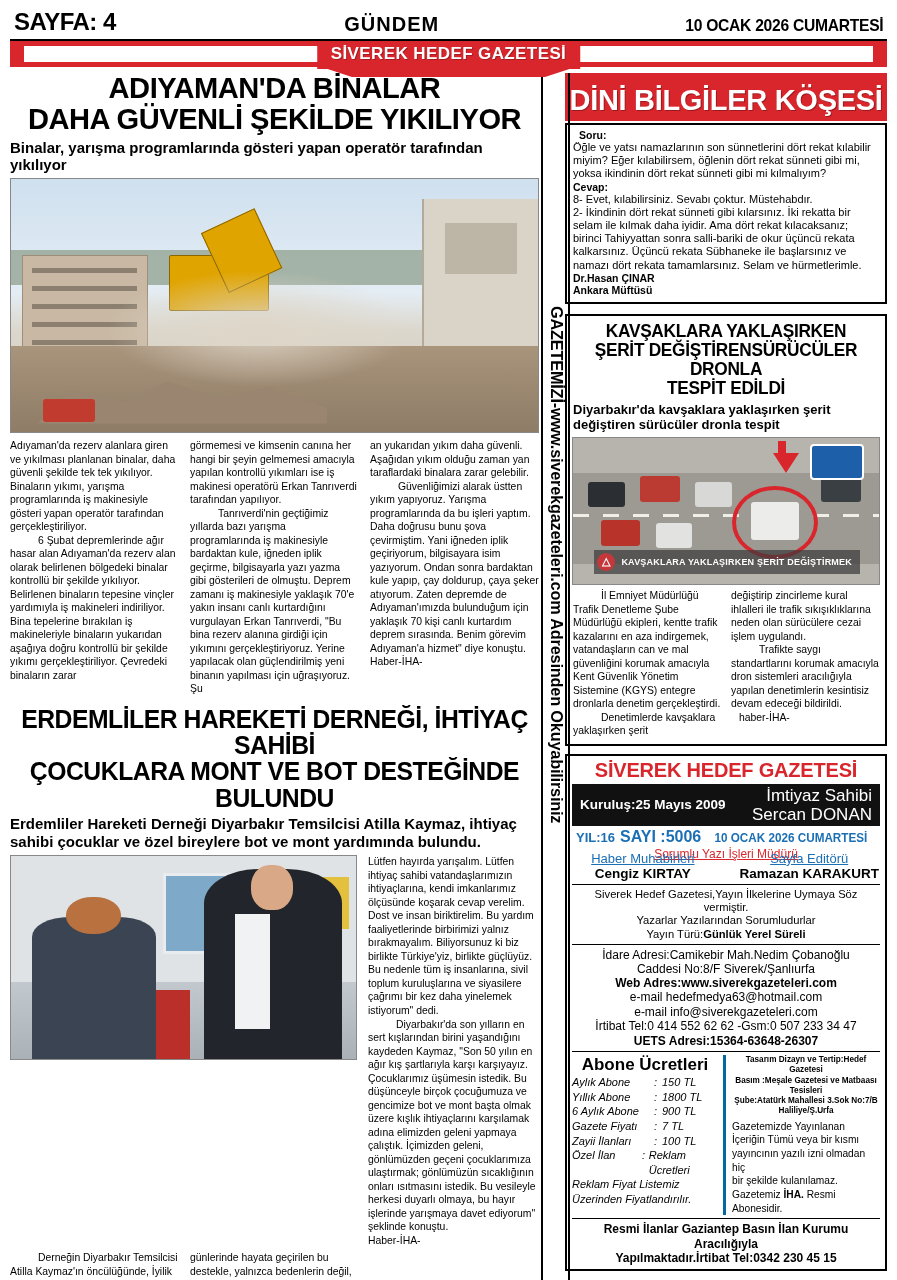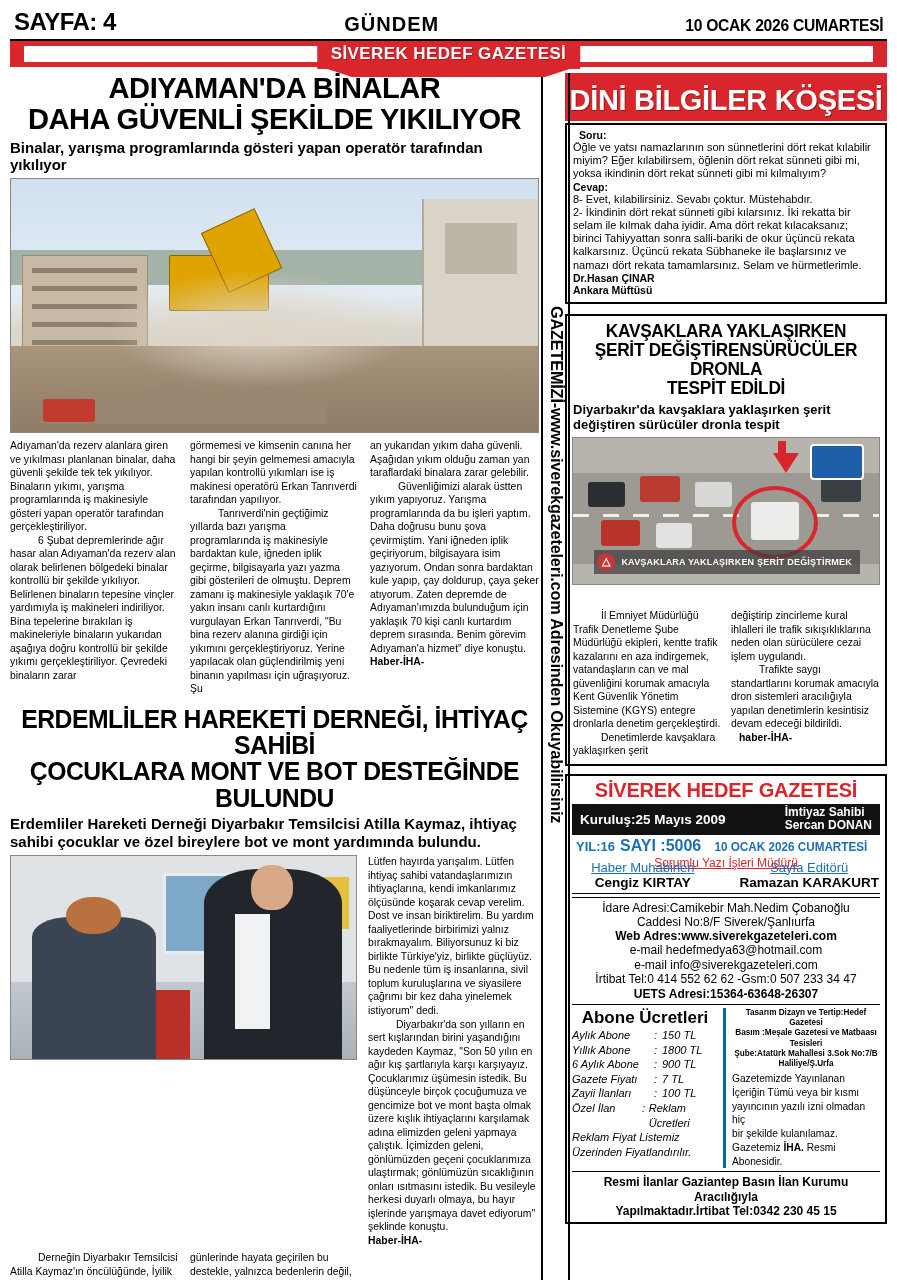--- a/index.html
+++ b/index.html
@@ -127,50 +127,50 @@
   }
   .warn-dot { width: 18px; height: 18px; border-radius: 50%; background: #c5373a;
     display: flex; align-items: center; justify-content: center; font-size: 11px; color: #fff; }
 
   
   .cols3 { display: flex; gap: 11px; margin-top: 6px; }
   .cols3 > div { width: 169px; }
   .bodytext { font-size: 10.4px; line-height: 1.30; text-align: left; }
   .bodytext p { text-indent: 28px; margin-bottom: 0; }
   .bodytext p.noind { text-indent: 0; }
-  .sig { font-weight: bold; }
+  .sig { font-weight: normal; }
 
   
   .redhead {
     background: #d8262c; color: #fff; font-size: 29px; font-weight: bold;
     text-align: center; letter-spacing: -0.3px; padding: 11px 0 4px 0;
     text-shadow: 1px 1px 0 rgba(0,0,0,.3);
   }
   .dini-box { border: 2px solid #000; padding: 4px 6px 6px 6px; margin-top: 2px; }
   .dini-box .lbl { font-size: 10.5px; font-weight: bold; padding-left: 6px; }
   .dini-box .txt { font-size: 11px; line-height: 1.2; }
   .dini-box .nm { font-size: 10.5px; font-weight: bold; }
 
   
   .box { border: 2px solid #000; margin-top: 10px; }
   h2.headline2 {
     text-align: center; font-weight: bold; font-size: 18px; line-height: 1.06;
     letter-spacing: -0.3px; padding: 6px 4px 0 4px; transform: scaleX(0.96);
   }
   .sub2 { font-size: 13px; font-weight: bold; line-height: 1.16; padding: 4px 6px 0 6px; }
-  .drone-cols { display: flex; gap: 10px; padding: 4px 6px 6px 6px; margin-top: 20px; }
+  .drone-cols { display: flex; gap: 10px; padding: 4px 6px 6px 6px; }
   .drone-cols > div { width: 148px; }
 
   
   .mast-box { border: 2px solid #000; margin-top: 8px; padding: 3px 5px 4px 5px; }
   .mast-title { color: #d8262c; font-size: 20px; font-weight: bold; text-align: center; letter-spacing: -0.2px; }
   .mast-blackbar { background: #111; color: #fff; display: flex; justify-content: space-between;
     align-items: center; padding: 2px 8px; margin-top: 2px; }
   .mast-blackbar .kur { font-size: 13.5px; font-weight: bold; }
-  .mast-blackbar .imt { text-align: left; font-size: 12px; font-weight: bold; line-height: 1.12; }
+  .mast-blackbar .imt { text-align: right; font-size: 17px; font-weight: normal; line-height: 1.12; }
   .mast-row1 { display: flex; justify-content: space-between; align-items: baseline; padding: 2px 4px 0 4px; color: #1b6fb5; }
   .mast-row1 .yil { font-size: 13px; font-weight: bold; }
   .mast-row1 .sayi { font-size: 16px; font-weight: bold; }
   .mast-row1 .dt { font-size: 13px; font-weight: bold; transform: scaleX(0.9); }
   .mast-sorumlu { text-align: center; color: #d8262c; font-size: 12px; text-decoration: underline; margin-top: 1px; }
   .mast-feyzi { text-align: center; font-size: 13.5px; font-weight: bold; }
   .mast-editors { display: flex; justify-content: space-between; margin-top: -10px; }
   .mast-editors .cell { width: 46%; text-align: center; }
   .mast-editors .cap { color: #1b6fb5; font-size: 13px; text-decoration: underline; }
   .mast-editors .nm { font-size: 13.5px; font-weight: bold; }
@@ -376,20 +376,27 @@
             <div class="nm">Cengiz KIRTAY</div>
           </div>
           <div class="cell">
             <div class="cap">Sayfa Editörü</div>
             <div class="nm">Ramazan KARAKURT</div>
           </div>
         </div>
 
         <div class="hr"></div>
 
+        <div class="mast-center">
+          <div>Siverek Hedef Gazetesi,Yayın İlkelerine Uymaya Söz vermiştir.</div>
+          <div>Yazarlar Yazılarından Sorumludurlar</div>
+          <div>
+            <span>Yayın Türü:</span><b>Günlük Yerel Süreli</b>
+          </div>
+        </div>
 
         <div class="hr"></div>
 
         <div class="mast-center" style="font-size:12px;">
           <div>İdare Adresi:Camikebir Mah.Nedim Çobanoğlu</div>
           <div>Caddesi No:8/F Siverek/Şanlıurfa</div>
         </div>
         <div class="mast-contact">
           <div>Web Adres:www.siverekgazeteleri.com</div>
           <div class="reg">e-mail hedefmedya63@hotmail.com</div>

